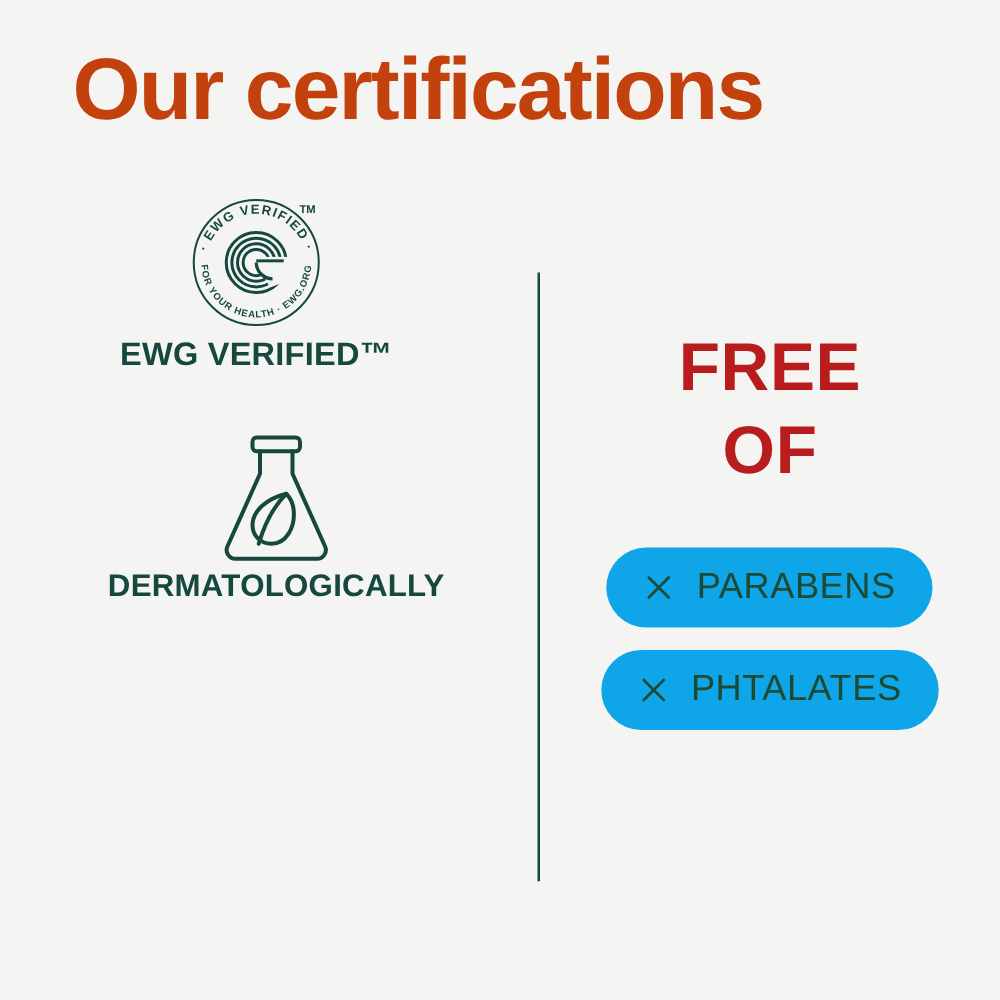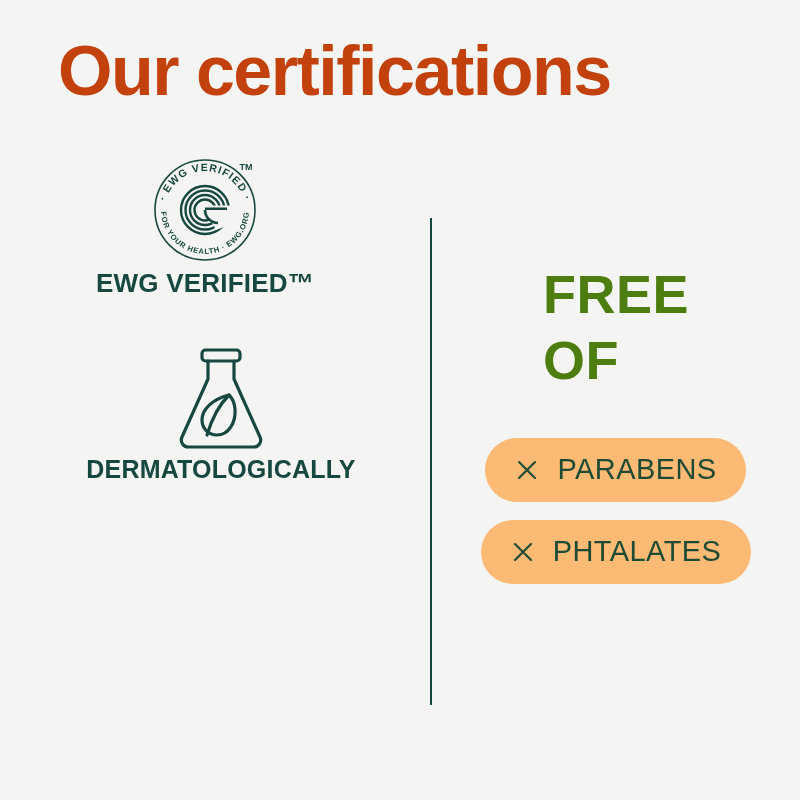--- a/index.html
+++ b/index.html
@@ -80,33 +80,33 @@
     top: 262px;
     width: 368px;
     display: flex;
     flex-direction: column;
     align-items: center;
   }
   .free-of {
     font-size: 54px;
     font-weight: bold;
     line-height: 1.22;
-    text-align: left;
+    text-align: center;
     letter-spacing: 0.5px;
-    color: #4d7c0f;
+    color: #b91c1c;
   }
   .pill-list {
     margin-top: 44px;
     display: flex;
     flex-direction: column;
     align-items: center;
     gap: 18px;
   }
   .pill {
-    background: #fdba74;
+    background: #0ea5e9;
     border-radius: 40px;
     height: 64px;
     min-width: 250px;
     padding: 0 30px;
     display: flex;
     align-items: center;
     gap: 18px;
     box-sizing: border-box;
   }
   .pill-x {

